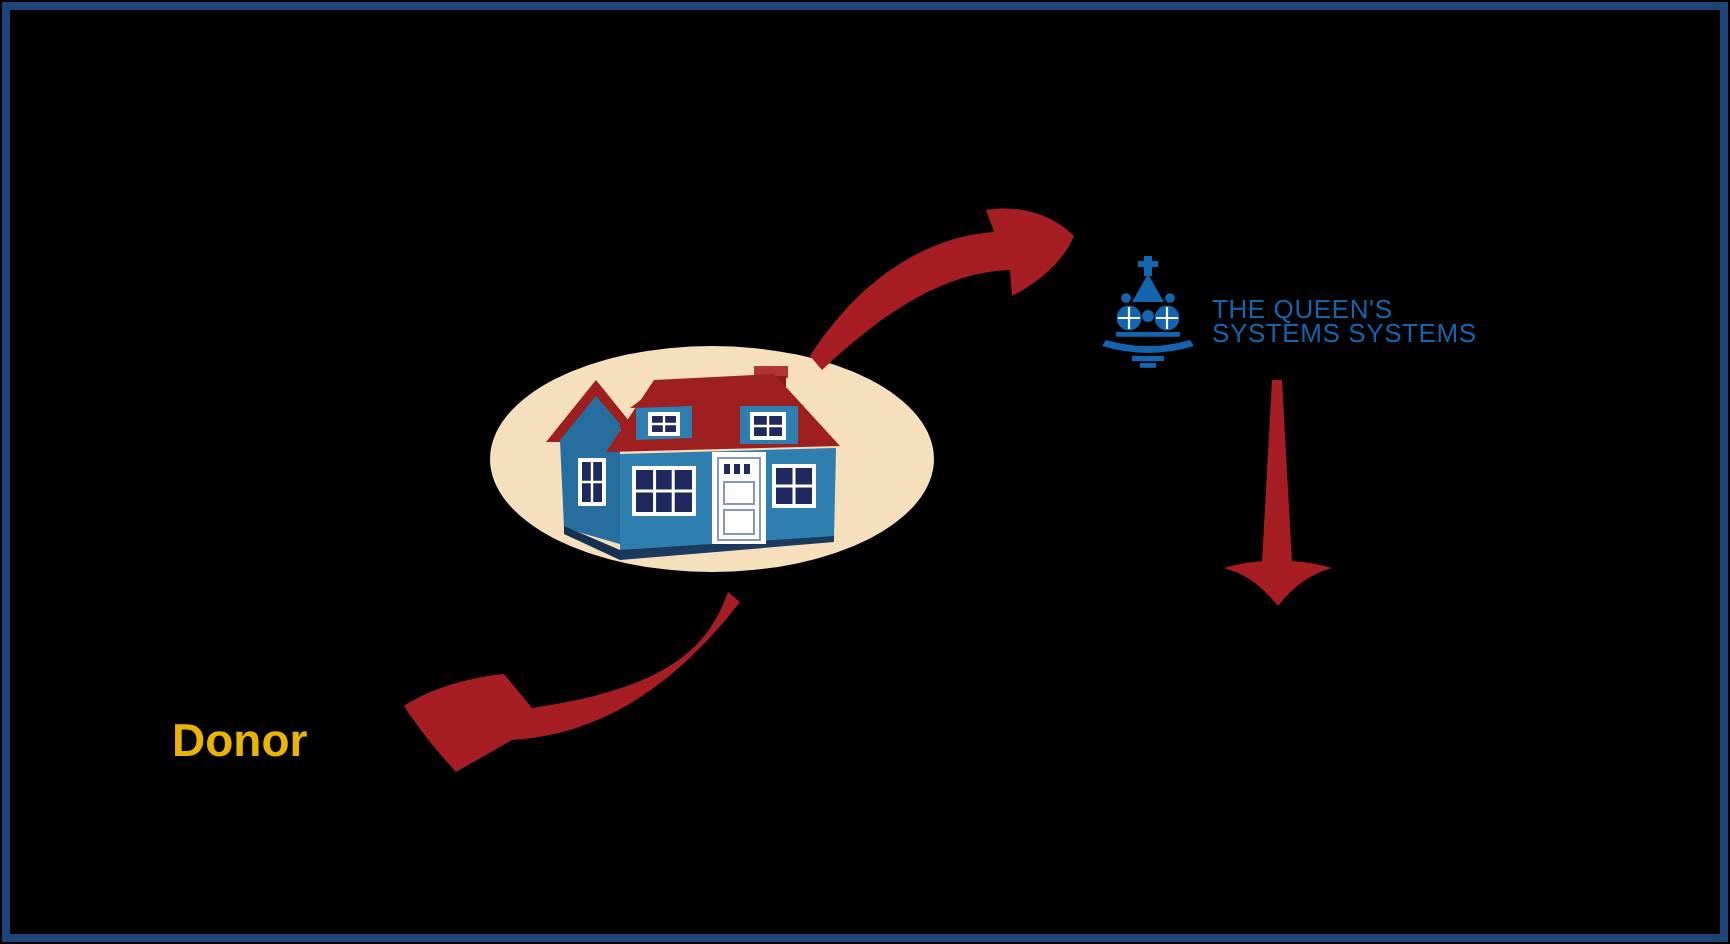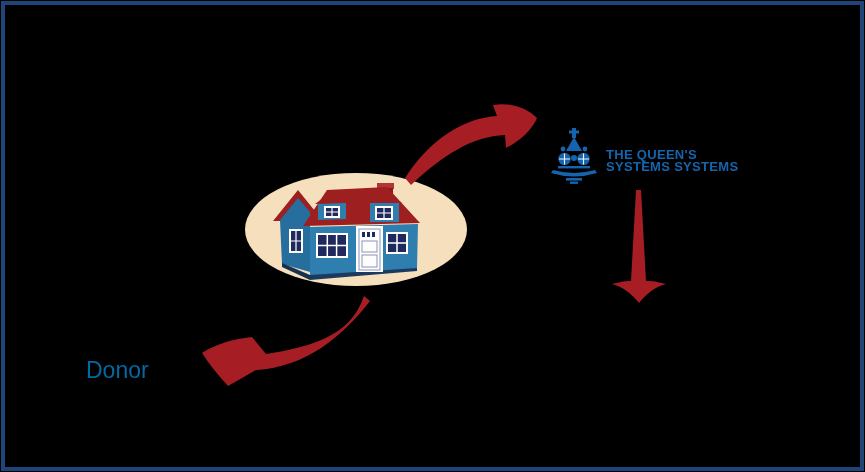--- a/index.html
+++ b/index.html
@@ -52,32 +52,32 @@
   }
   .qhs-crown {
     width: 48px;
     height: 58px;
     flex: none;
   }
   .qhs-text {
     margin-left: 8px;
     margin-top: 21px;
     color: #1565AE;
-    font-weight: bold;
+    font-weight: normal;
     font-size: 13px;
     line-height: 12px;
     letter-spacing: 0.3px;
     white-space: nowrap;
   }
   .donor-label {
     position: absolute;
     left: 86px;
     top: 357px;
-    color: #0369a1;
-    font-weight: normal;
+    color: #eab308;
+    font-weight: bold;
     font-size: 23px;
     line-height: 26px;
   }
 </style>
 </head>
 <body>
 
 <div class="canvas">
 
   <div class="frame"></div>

